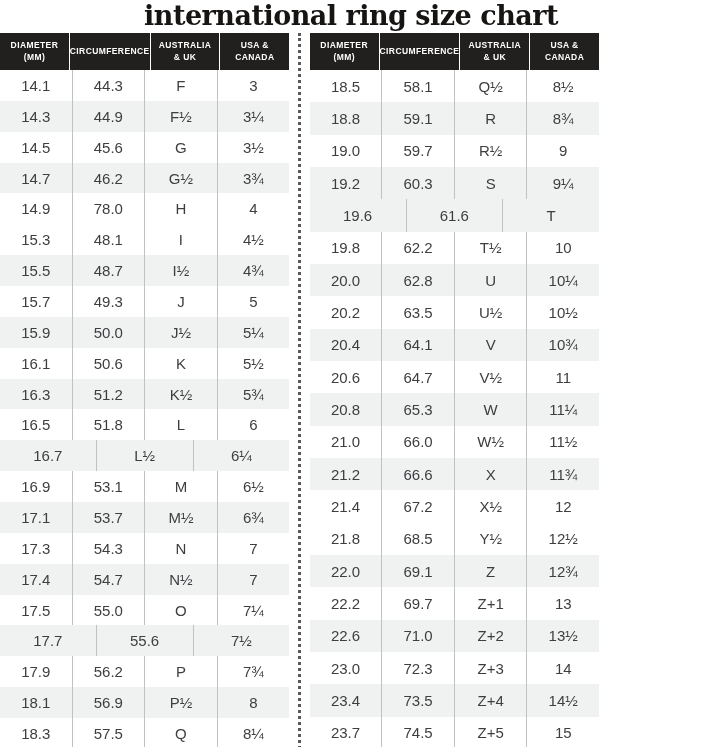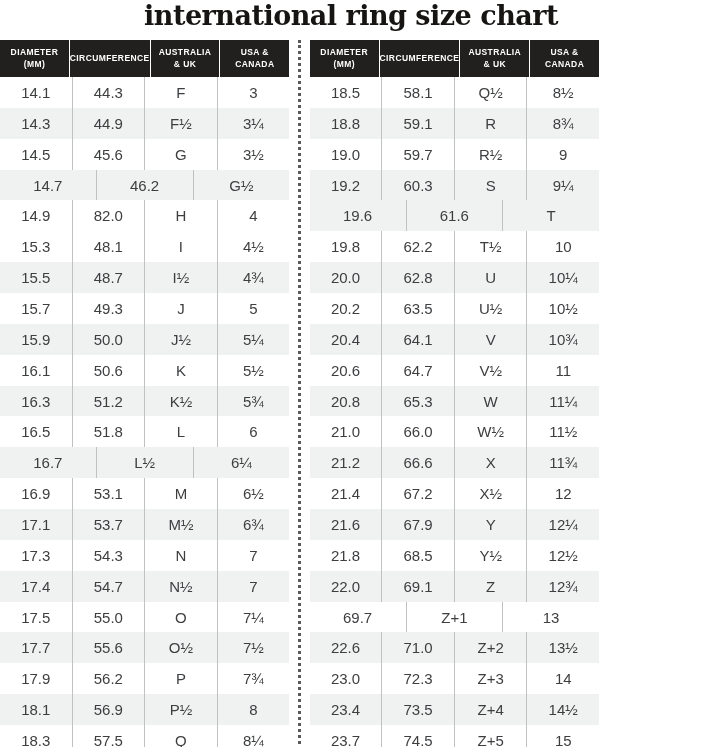--- a/index.html
+++ b/index.html
@@ -9,21 +9,21 @@
   body {
     width: 702px;
     height: 747px;
     background: #ffffff;
     overflow: hidden;
     font-family: "Liberation Sans", sans-serif;
     position: relative;
   }
   .title {
     margin: 0;
-    height: 40px;
+    height: 33px;
     text-align: center;
     font-family: "DejaVu Serif", serif;
     font-weight: bold;
     font-size: 27px;
     line-height: 31px;
     letter-spacing: -0.5px;
     color: var(--title-text, #171513);
     white-space: nowrap;
   }
   .tables {
@@ -138,24 +138,25 @@
         <div class="tr">
           <div class="td">14.5</div>
           <div class="td">45.6</div>
           <div class="td">G</div>
           <div class="td">3½</div>
         </div>
         <div class="tr alt">
           <div class="td">14.7</div>
           <div class="td">46.2</div>
           <div class="td">G½</div>
+          <div class="td">3¾</div>
         </div>
         <div class="tr">
           <div class="td">14.9</div>
-          <div class="td">82.0</div>
+          <div class="td">78.0</div>
           <div class="td">H</div>
           <div class="td">4</div>
         </div>
         <div class="tr">
           <div class="td">15.3</div>
           <div class="td">48.1</div>
           <div class="td">I</div>
           <div class="td">4½</div>
         </div>
         <div class="tr alt">
@@ -225,21 +226,20 @@
         </div>
         <div class="tr">
           <div class="td">17.5</div>
           <div class="td">55.0</div>
           <div class="td">O</div>
           <div class="td">7¼</div>
         </div>
         <div class="tr alt">
           <div class="td">17.7</div>
           <div class="td">55.6</div>
-          <div class="td">O½</div>
           <div class="td">7½</div>
         </div>
         <div class="tr">
           <div class="td">17.9</div>
           <div class="td">56.2</div>
           <div class="td">P</div>
           <div class="td">7¾</div>
         </div>
         <div class="tr alt">
           <div class="td">18.1</div>
@@ -351,39 +351,34 @@
           <div class="td">66.6</div>
           <div class="td">X</div>
           <div class="td">11¾</div>
         </div>
         <div class="tr">
           <div class="td">21.4</div>
           <div class="td">67.2</div>
           <div class="td">X½</div>
           <div class="td">12</div>
         </div>
-        <div class="tr alt">
-          <div class="td">21.6</div>
-          <div class="td">67.9</div>
-          <div class="td">Y</div>
-          <div class="td">12¼</div>
-        </div>
         <div class="tr">
           <div class="td">21.8</div>
           <div class="td">68.5</div>
           <div class="td">Y½</div>
           <div class="td">12½</div>
         </div>
         <div class="tr alt">
           <div class="td">22.0</div>
           <div class="td">69.1</div>
           <div class="td">Z</div>
           <div class="td">12¾</div>
         </div>
         <div class="tr">
+          <div class="td">22.2</div>
           <div class="td">69.7</div>
           <div class="td">Z+1</div>
           <div class="td">13</div>
         </div>
         <div class="tr alt">
           <div class="td">22.6</div>
           <div class="td">71.0</div>
           <div class="td">Z+2</div>
           <div class="td">13½</div>
         </div>

